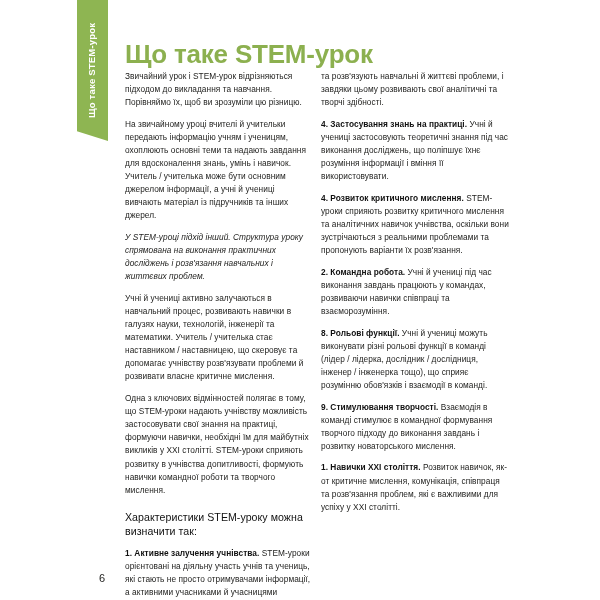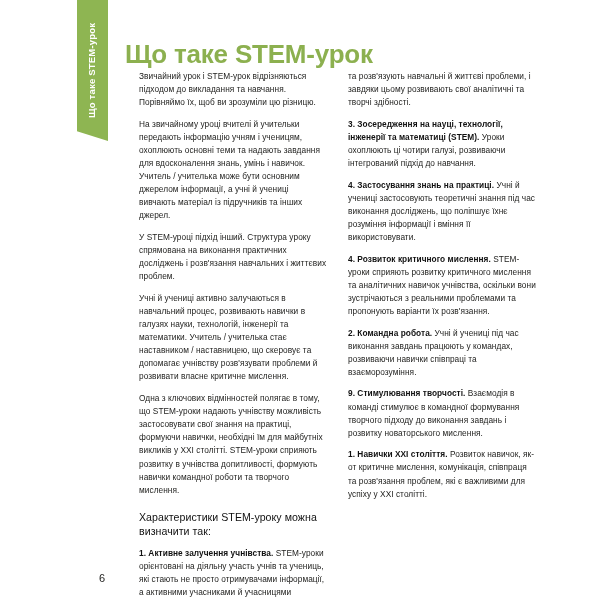--- a/index.html
+++ b/index.html
@@ -65,22 +65,21 @@
   }
 
   
   #columns {
     position: absolute;
     left: 125px;
     top: 70px;
     width: 397px;
     height: 500px;
     display: flex;
-    gap: 21px;
-    margin-left: 14px;
+    gap: 8px;
   }
   .column {
     width: 188px;
     flex: 0 0 188px;
   }
   p.para {
     margin: 0 0 8.5px 0;
     font-size: 8.3px;
     line-height: 13.1px;
     color: #1d1d1b;
@@ -93,21 +92,21 @@
     color: #111111;
   }
   h2.subhead {
     margin: 13px 0 9px 0;
     font-size: 10.6px;
     line-height: 14px;
     font-weight: normal;
     color: #111111;
     letter-spacing: 0.05px;
   }
-  .tight { margin-bottom: 2.5px; }
+  .tight { margin-bottom: 2.5px; font-style: italic; }
 
   
   #folio {
     position: absolute;
     left: 99px;
     bottom: 16px;
     font-size: 11px;
     color: #1d1d1b;
   }
 </style>
@@ -133,24 +132,24 @@
 
       <h2 class="subhead">Характеристики STEM-уроку можна визначити так:</h2>
 
       <p class="para"><b class="lead">1. Активне залучення учнівства.</b><span> STEM-уроки орієнтовані на діяльну участь учнів та учениць, які стають не просто отримувачами інформації, а активними учасниками й учасницями навчального процесу.</span></p>
 
     </div>
 
     <div class="column">
       <p class="para">та розв'язують навчальні й життєві проблеми, і завдяки цьому розвивають свої аналітичні та творчі здібності.</p>
 
-      <p class="para"><b class="lead">3. Зосередження на науці, технології, інженерії та математиці (STEM).</b><span> Уроки охоплюють ці чотири галузі, розвиваючи інтегрований підхід до навчання.</span></p>
       <p class="para"><b class="lead">4. Застосування знань на практиці.</b><span> Учні й учениці застосовують теоретичні знання під час виконання досліджень, що поліпшує їхнє розуміння інформації і вміння її використовувати.</span></p>
       <p class="para"><b class="lead">4. Розвиток критичного мислення.</b><span> STEM-уроки сприяють розвитку критичного мислення та аналітичних навичок учнівства, оскільки вони зустрічаються з реальними проблемами та пропонують варіанти їх розв'язання.</span></p>
       <p class="para"><b class="lead">2. Командна робота.</b><span> Учні й учениці під час виконання завдань працюють у командах, розвиваючи навички співпраці та взаєморозуміння.</span></p>
+      <p class="para"><b class="lead">8. Рольові функції.</b><span> Учні й учениці можуть виконувати різні рольові функції в команді (лідер / лідерка, дослідник / дослідниця, інженер / інженерка тощо), що сприяє розумінню обов'язків і взаємодії в команді.</span></p>
       <p class="para"><b class="lead">9. Стимулювання творчості.</b><span> Взаємодія в команді стимулює в командної формування творчого підходу до виконання завдань і розвитку новаторського мислення.</span></p>
       <p class="para"><b class="lead">1. Навички XXI століття.</b><span> Розвиток навичок, як-от критичне мислення, комунікація, співпраця та розв'язання проблем, які є важливими для успіху у XXI столітті.</span></p>
     </div>
 
   </div>
 
   <div id="folio">6</div>
 
 </div>
 

